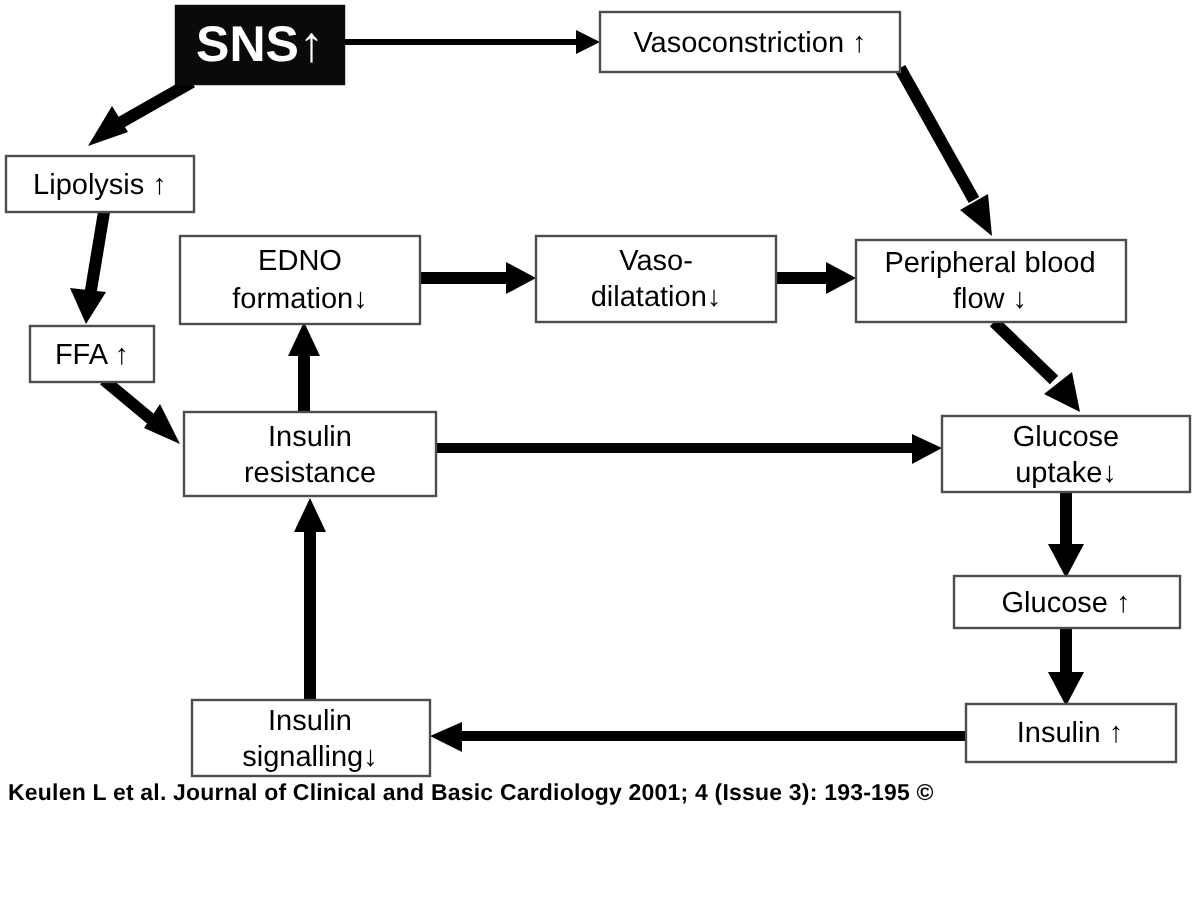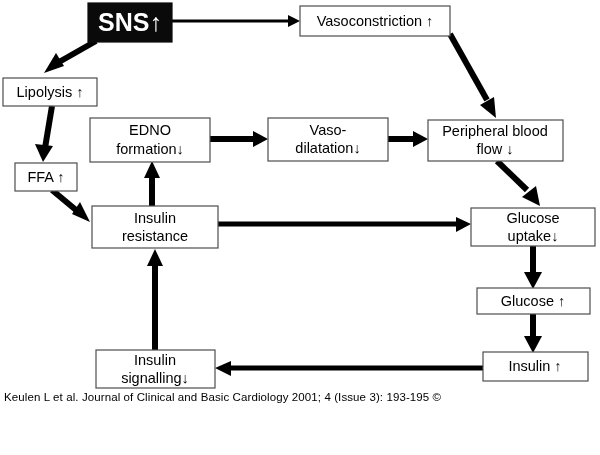--- a/index.html
+++ b/index.html
@@ -54,20 +54,21 @@
   }
   .caption {
     position: absolute;
     left: 4px;
     top: 391px;
     font-family: "Liberation Sans", sans-serif;
     font-size: 11.5px;
     color: #000000;
     white-space: nowrap;
     letter-spacing: 0.1px;
+    font-weight: bold;
   }
 </style>
 </head>
 <body>
 
 <div id="page">
 
   <svg id="diagram-svg" viewBox="0 0 600 455">
 
     <g>

